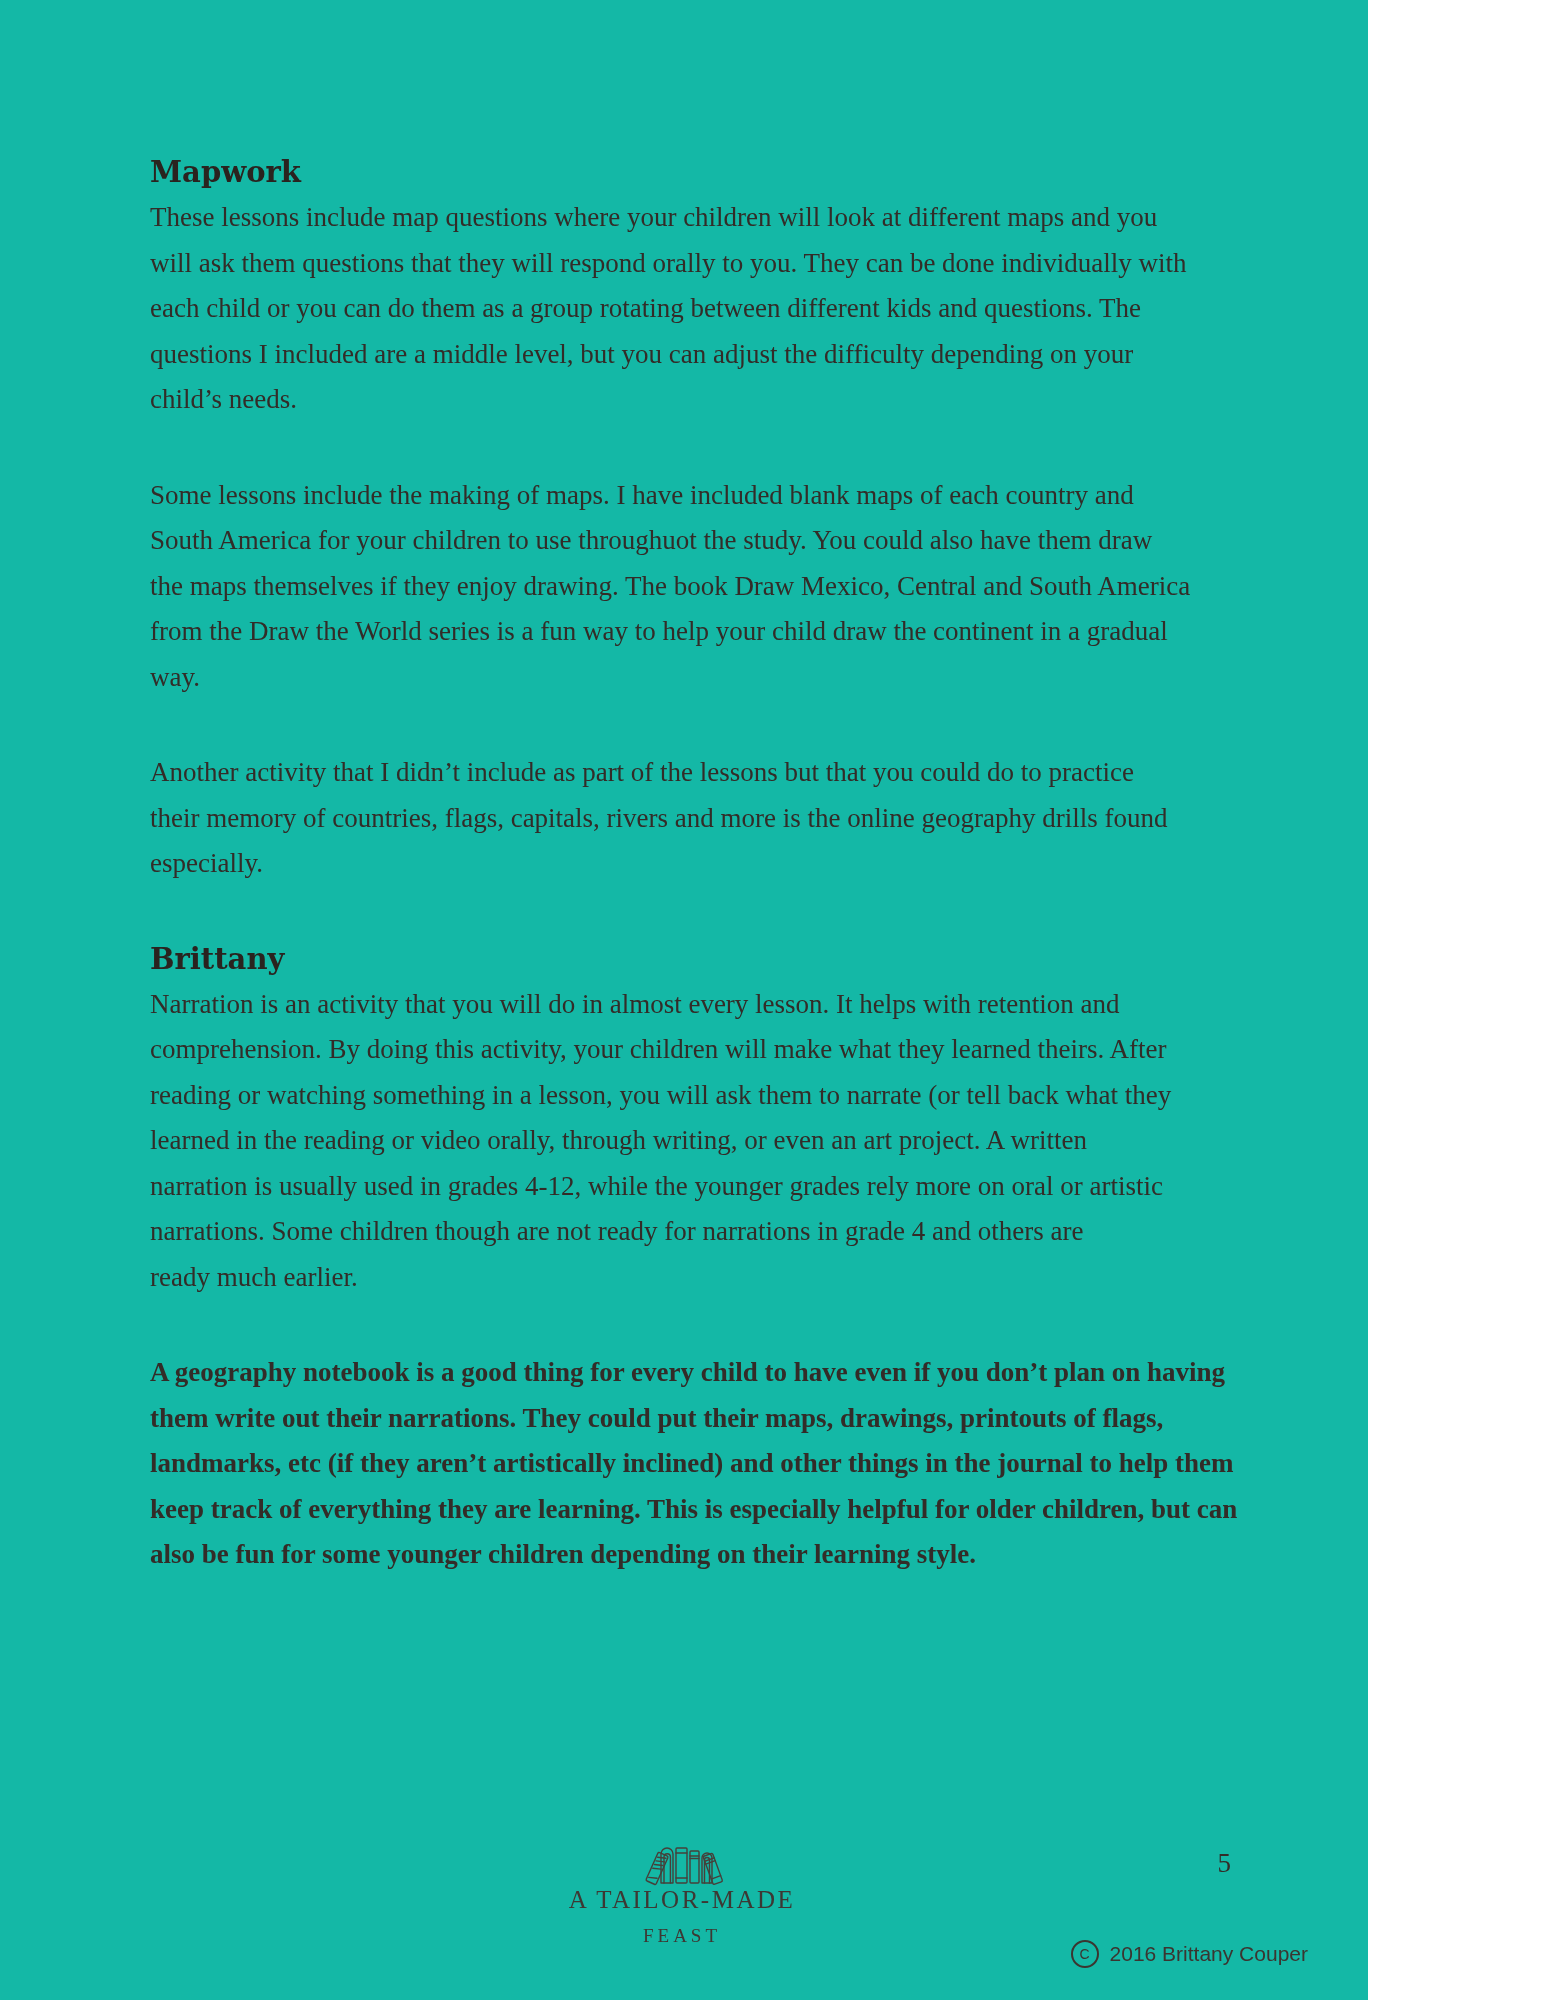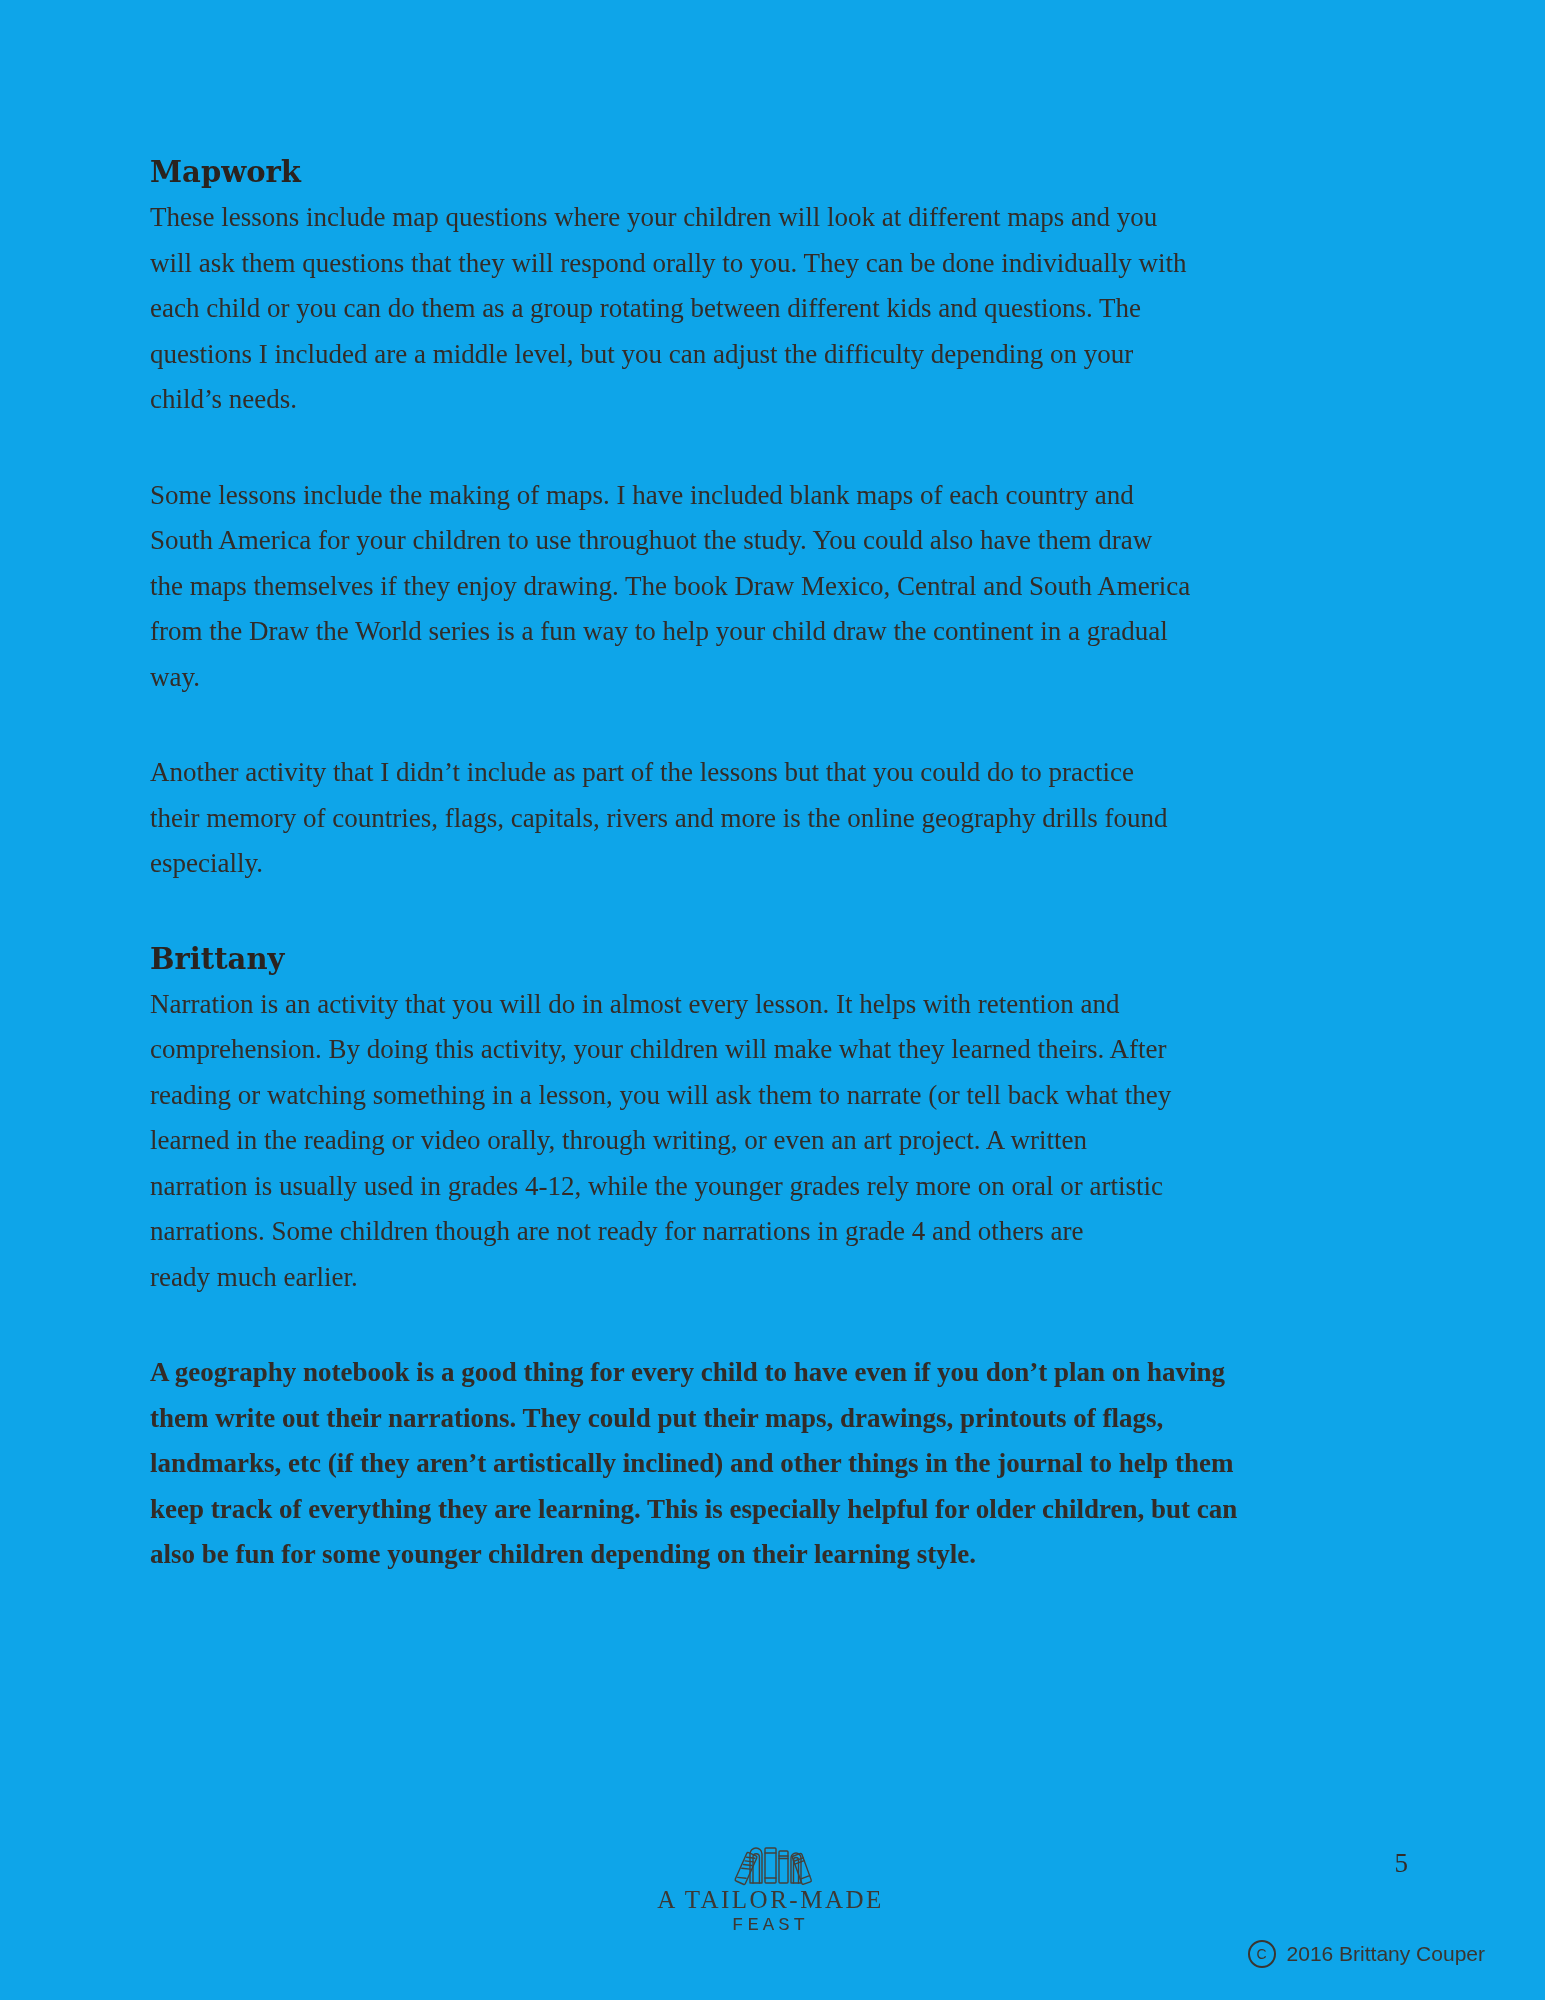--- a/index.html
+++ b/index.html
@@ -1,20 +1,20 @@
 <!DOCTYPE html>
 <html><head>
 <meta charset="utf-8">
 <style>
   html, body { margin: 0; padding: 0; background: #ffffff; }
   .page {
     position: relative;
-    width: 1545px;
+    width: 1368px;
     height: 2000px;
-    background: #0ea5e9;
+    background: #14b8a6;
     font-family: "Liberation Serif", serif;
     color: #332c28;
     overflow: hidden;
   }
   .content {
     position: absolute;
     left: 150px;
     top: 150px;
     width: 1270px;
   }
@@ -53,25 +53,25 @@
   }
   .books-icon { display: block; margin: 0 auto 1px auto; }
   .brand-title {
     font-family: "Liberation Serif", serif;
     font-size: 25px;
     letter-spacing: 2.5px;
     line-height: 24px;
     font-weight: 400;
   }
   .brand-subtitle {
-    font-family: Liberation Mono, monospace;
+    font-family: Liberation Serif, serif;
     font-size: 19px;
     letter-spacing: 4px;
     line-height: 18px;
-    margin-top: 4px;
+    margin-top: 15px;
     font-weight: 400;
   }
   .page-number {
     position: absolute;
     top: 1848px;
     right: 137px;
     font-size: 27px;
     color: #332c28;
   }
   .copyright {

